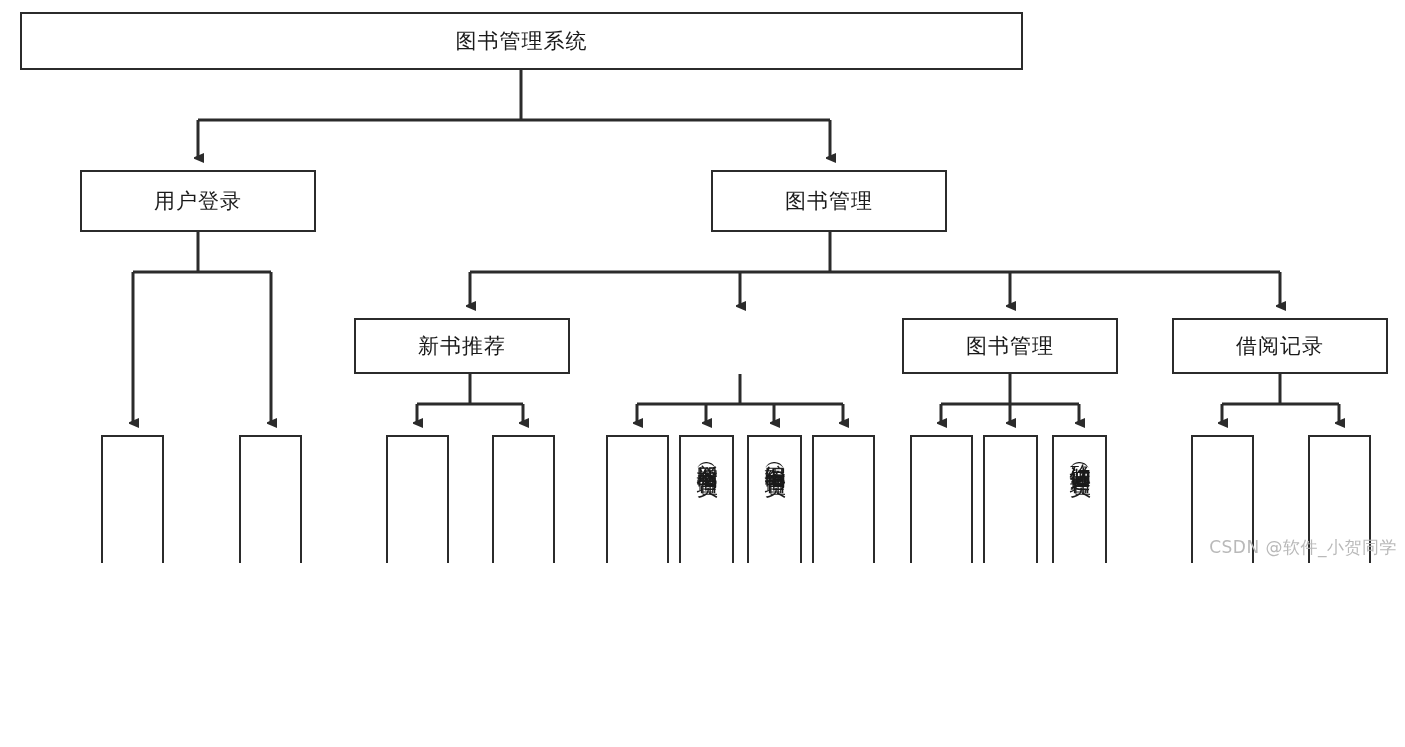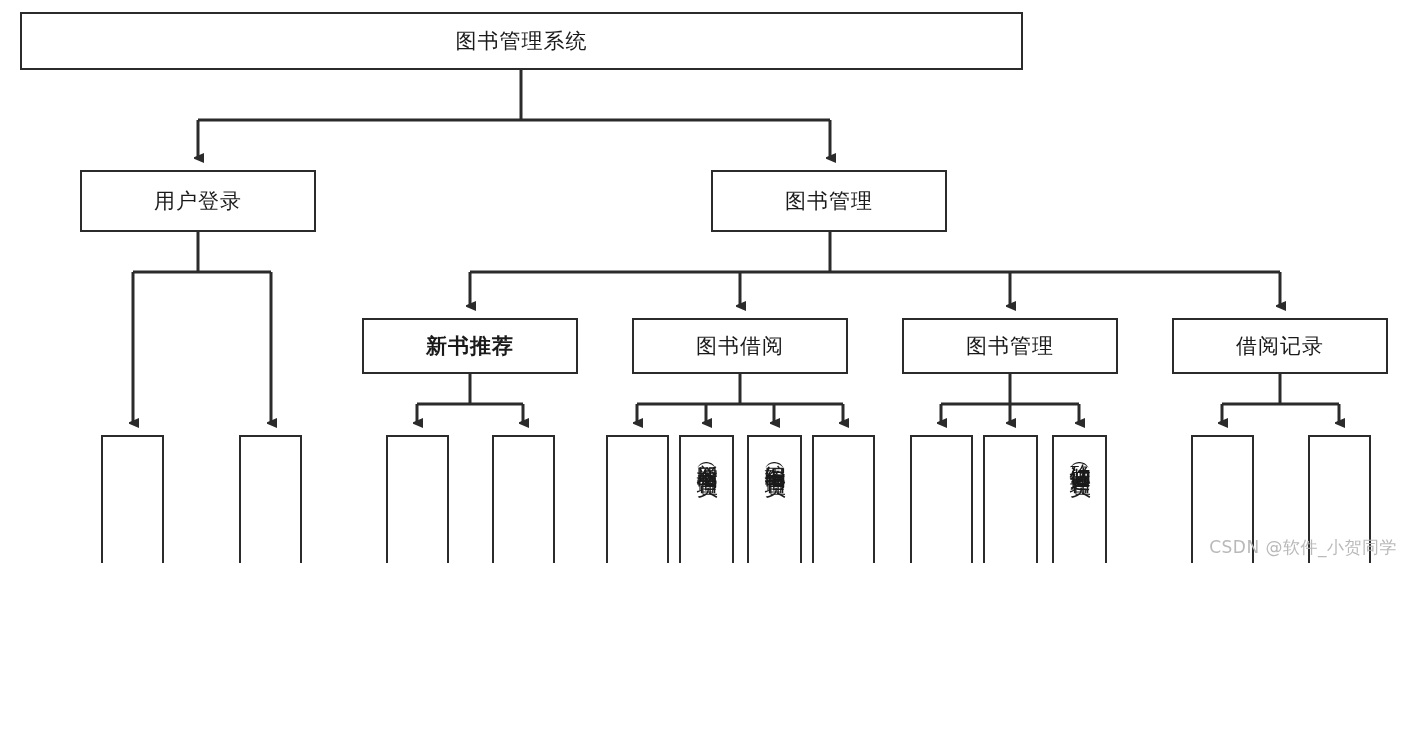--- a/index.html
+++ b/index.html
@@ -130,25 +130,22 @@
     <span>图书管理系统</span>
   </div>
 
   <div class="node horiz" style="left:80px; top:170px; width:236px; height:62px;">
     <span>用户登录</span>
   </div>
   <div class="node horiz" style="left:711px; top:170px; width:236px; height:62px;">
     <span>图书管理</span>
   </div>
 
-  <div class="node horiz" style="left:362px; top:318px; width:216px; height:56px;font-weight:bold;">
+  <div class="node horiz" style="left:354px; top:318px; width:216px; height:56px;">
     <span>新书推荐</span>
-  </div>
-  <div class="node horiz" style="left:632px; top:318px; width:216px; height:56px;">
-    <span>图书借阅</span>
   </div>
   <div class="node horiz" style="left:902px; top:318px; width:216px; height:56px;">
     <span>图书管理</span>
   </div>
   <div class="node horiz" style="left:1172px; top:318px; width:216px; height:56px;justify-content:center;">
     <span>借阅记录</span>
   </div>
 
   <div class="node vert" style="left:101px; top:435px; width:63px; height:300px;">
     <div class="vwrap">

